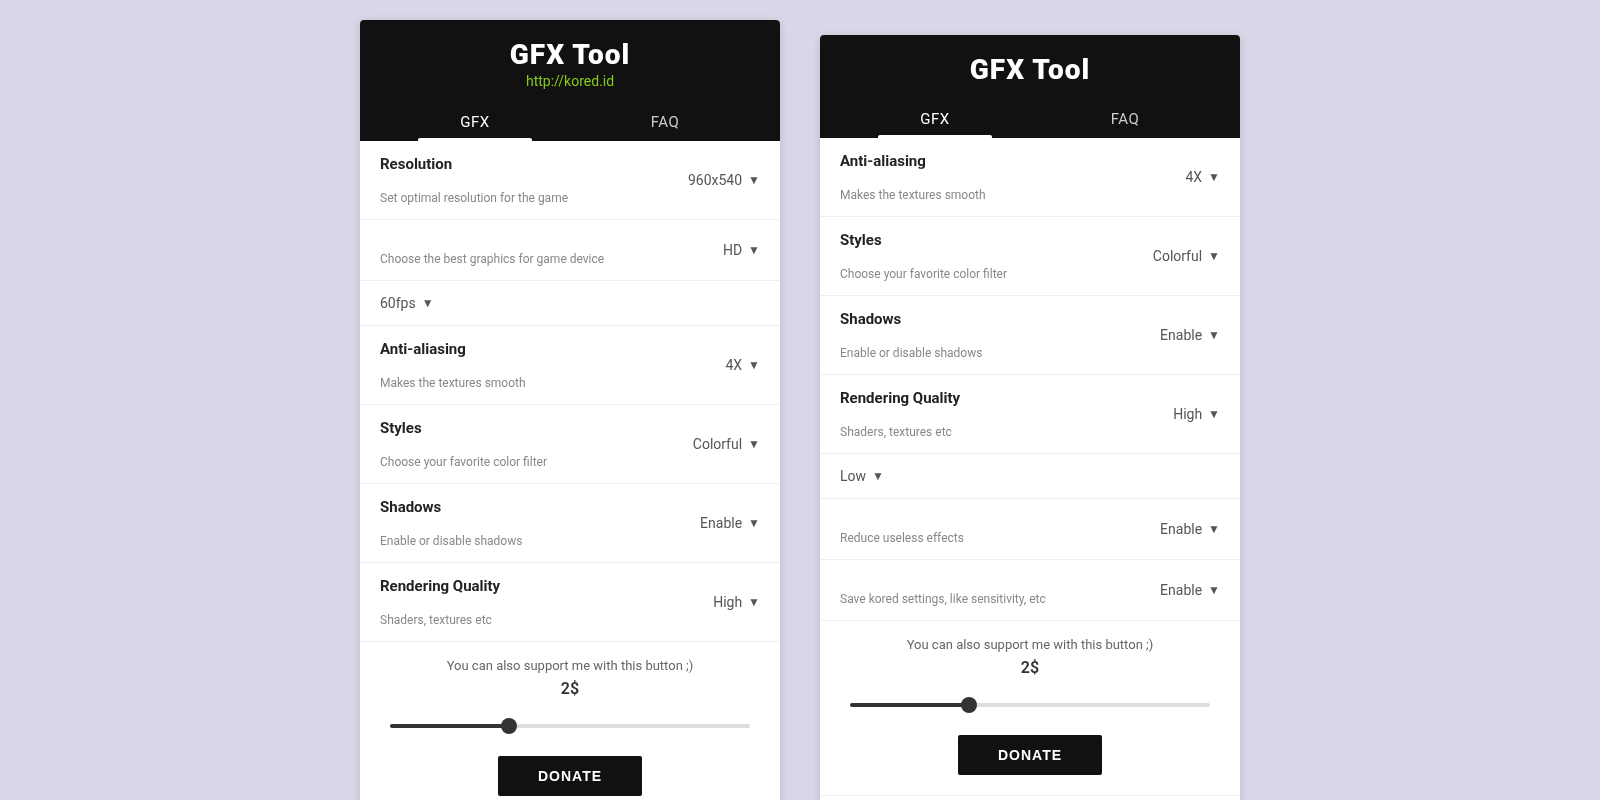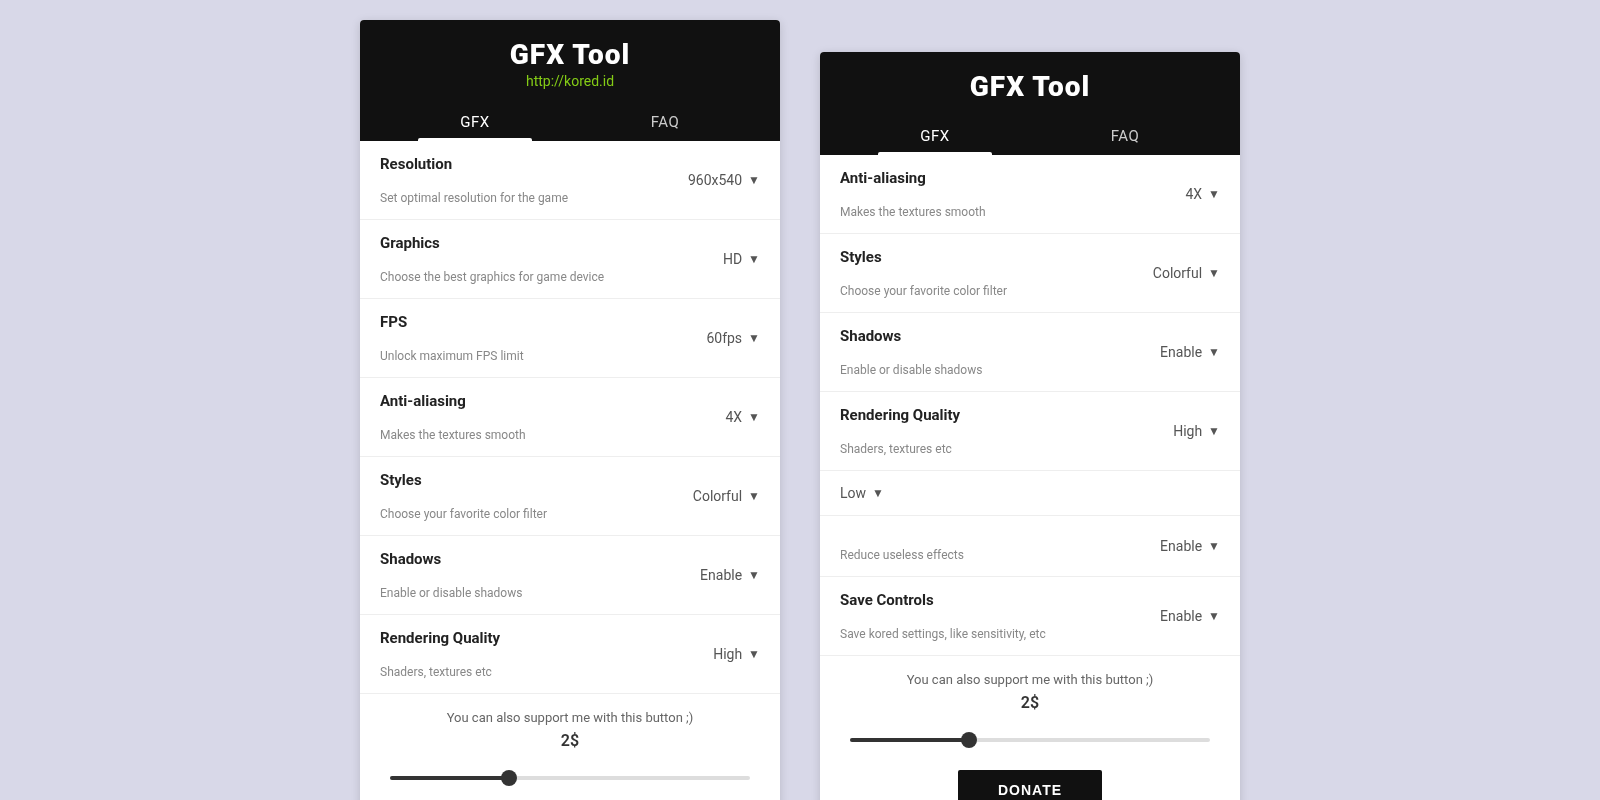--- a/index.html
+++ b/index.html
@@ -216,34 +216,29 @@
         <div class="setting-desc">Set optimal resolution for the game</div>
       </div>
       <div class="setting-value">
         <span>960x540</span>
         <span class="chevron">▼</span>
       </div>
     </div>
 
     <div class="setting-row">
       <div class="setting-info">
-        <div class="setting-label">Graphics</div>
         <div class="setting-desc">Choose the best graphics for game device</div>
       </div>
       <div class="setting-value">
         <span>HD</span>
         <span class="chevron">▼</span>
       </div>
     </div>
 
     <div class="setting-row">
-      <div class="setting-info">
-        <div class="setting-label">FPS</div>
-        <div class="setting-desc">Unlock maximum FPS limit</div>
-      </div>
       <div class="setting-value">
         <span>60fps</span>
         <span class="chevron">▼</span>
       </div>
     </div>
 
     <div class="setting-row">
       <div class="setting-info">
         <div class="setting-label">Anti-aliasing</div>
         <div class="setting-desc">Makes the textures smooth</div>
@@ -379,21 +374,20 @@
         <div class="setting-desc">Reduce useless effects</div>
       </div>
       <div class="setting-value">
         <span>Enable</span>
         <span class="chevron">▼</span>
       </div>
     </div>
 
     <div class="setting-row">
       <div class="setting-info">
-        <div class="setting-label">Save Controls</div>
         <div class="setting-desc">Save kored settings, like sensitivity, etc</div>
       </div>
       <div class="setting-value">
         <span>Enable</span>
         <span class="chevron">▼</span>
       </div>
     </div>
   </div>
 
   <div class="support-section">

